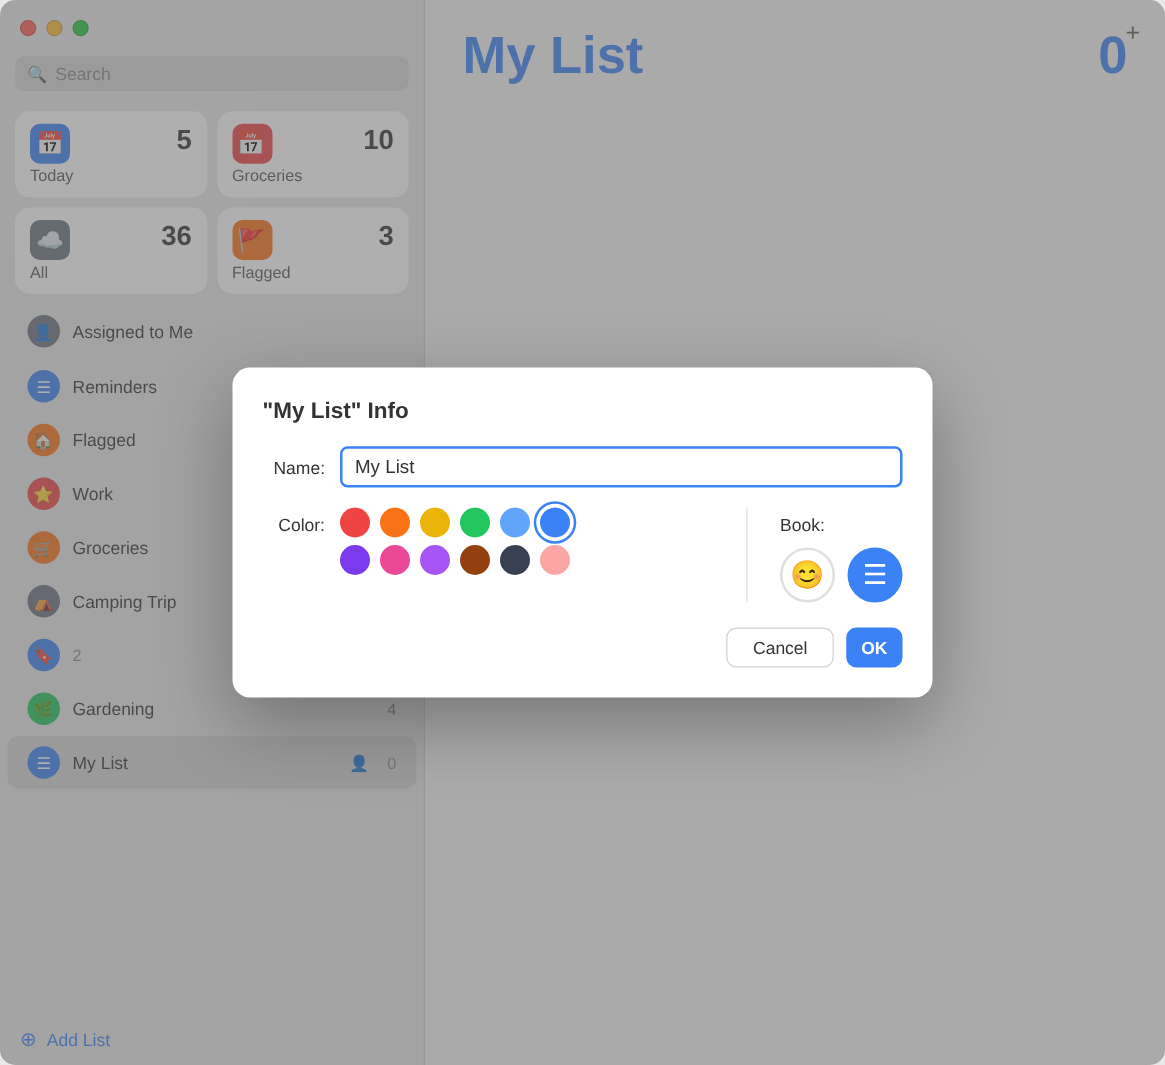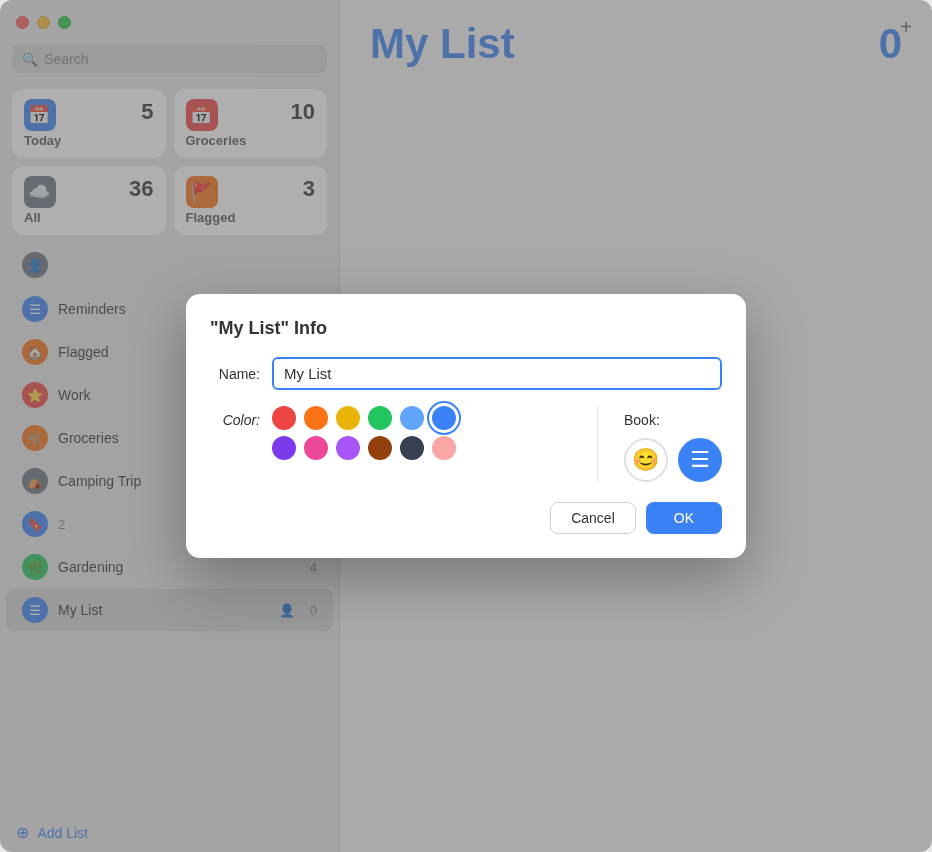--- a/index.html
+++ b/index.html
@@ -97,21 +97,21 @@
       width: 32px;
       height: 32px;
       border-radius: 8px;
       display: flex;
       align-items: center;
       justify-content: center;
       font-size: 18px;
     }
     .smart-card-label {
       font-size: 13px;
-      font-weight: 700;
+      font-weight: 400;
       color: #555;
     }
     .icon-today { background: #3b82f6; color: white; }
     .icon-scheduled { background: #ef4444; color: white; }
     .icon-all { background: #6b7280; color: white; }
     .icon-flagged { background: #f97316; color: white; }
 
     .list-items {
       flex: 1;
       overflow-y: auto;
@@ -262,21 +262,20 @@
       gap: 12px;
       margin-bottom: 16px;
     }
 
     .color-label {
       font-size: 14px;
       color: #333;
       width: 50px;
       text-align: right;
       padding-top: 6px;
-      font-style: italic;
     }
 
     .color-grid {
       display: flex;
       flex-direction: column;
       gap: 6px;
     }
 
     .color-row-inner {
       display: flex;
@@ -348,27 +347,27 @@
       padding: 7px 20px;
       border-radius: 8px;
       border: 1px solid #d0d0d0;
       background: white;
       font-size: 14px;
       cursor: pointer;
       color: #333;
     }
 
     .btn-ok {
-      padding: 7px 28px;
+      padding: 7px 12px;
       border-radius: 8px;
       border: none;
       background: #3b82f6;
       color: white;
       font-size: 14px;
-      font-weight: 400;
+      font-weight: 700;
       cursor: pointer;
     }
 
     .top-right-add {
       position: absolute;
       top: 16px;
       right: 20px;
       font-size: 20px;
       color: #888;
       cursor: pointer;
@@ -417,20 +416,21 @@
         <div class="smart-card-header">
           <div class="smart-card-icon icon-flagged">🚩</div>
           <span class="smart-card-count">3</span>
         </div>
         <span class="smart-card-label">Flagged</span>
       </div>
     </div>
 
     <div class="assigned-to-me">
       <div class="assigned-icon">👤</div>
+      <span class="list-name">Assigned to Me</span>
     </div>
 
     <div class="list-items">
       <div class="list-item">
         <div class="list-icon" style="background:#3b82f6;">☰</div>
         <span class="list-name">Reminders</span>
         <span class="list-count"></span>
       </div>
       <div class="list-item">
         <div class="list-icon" style="background:#f97316;">🏠</div>

